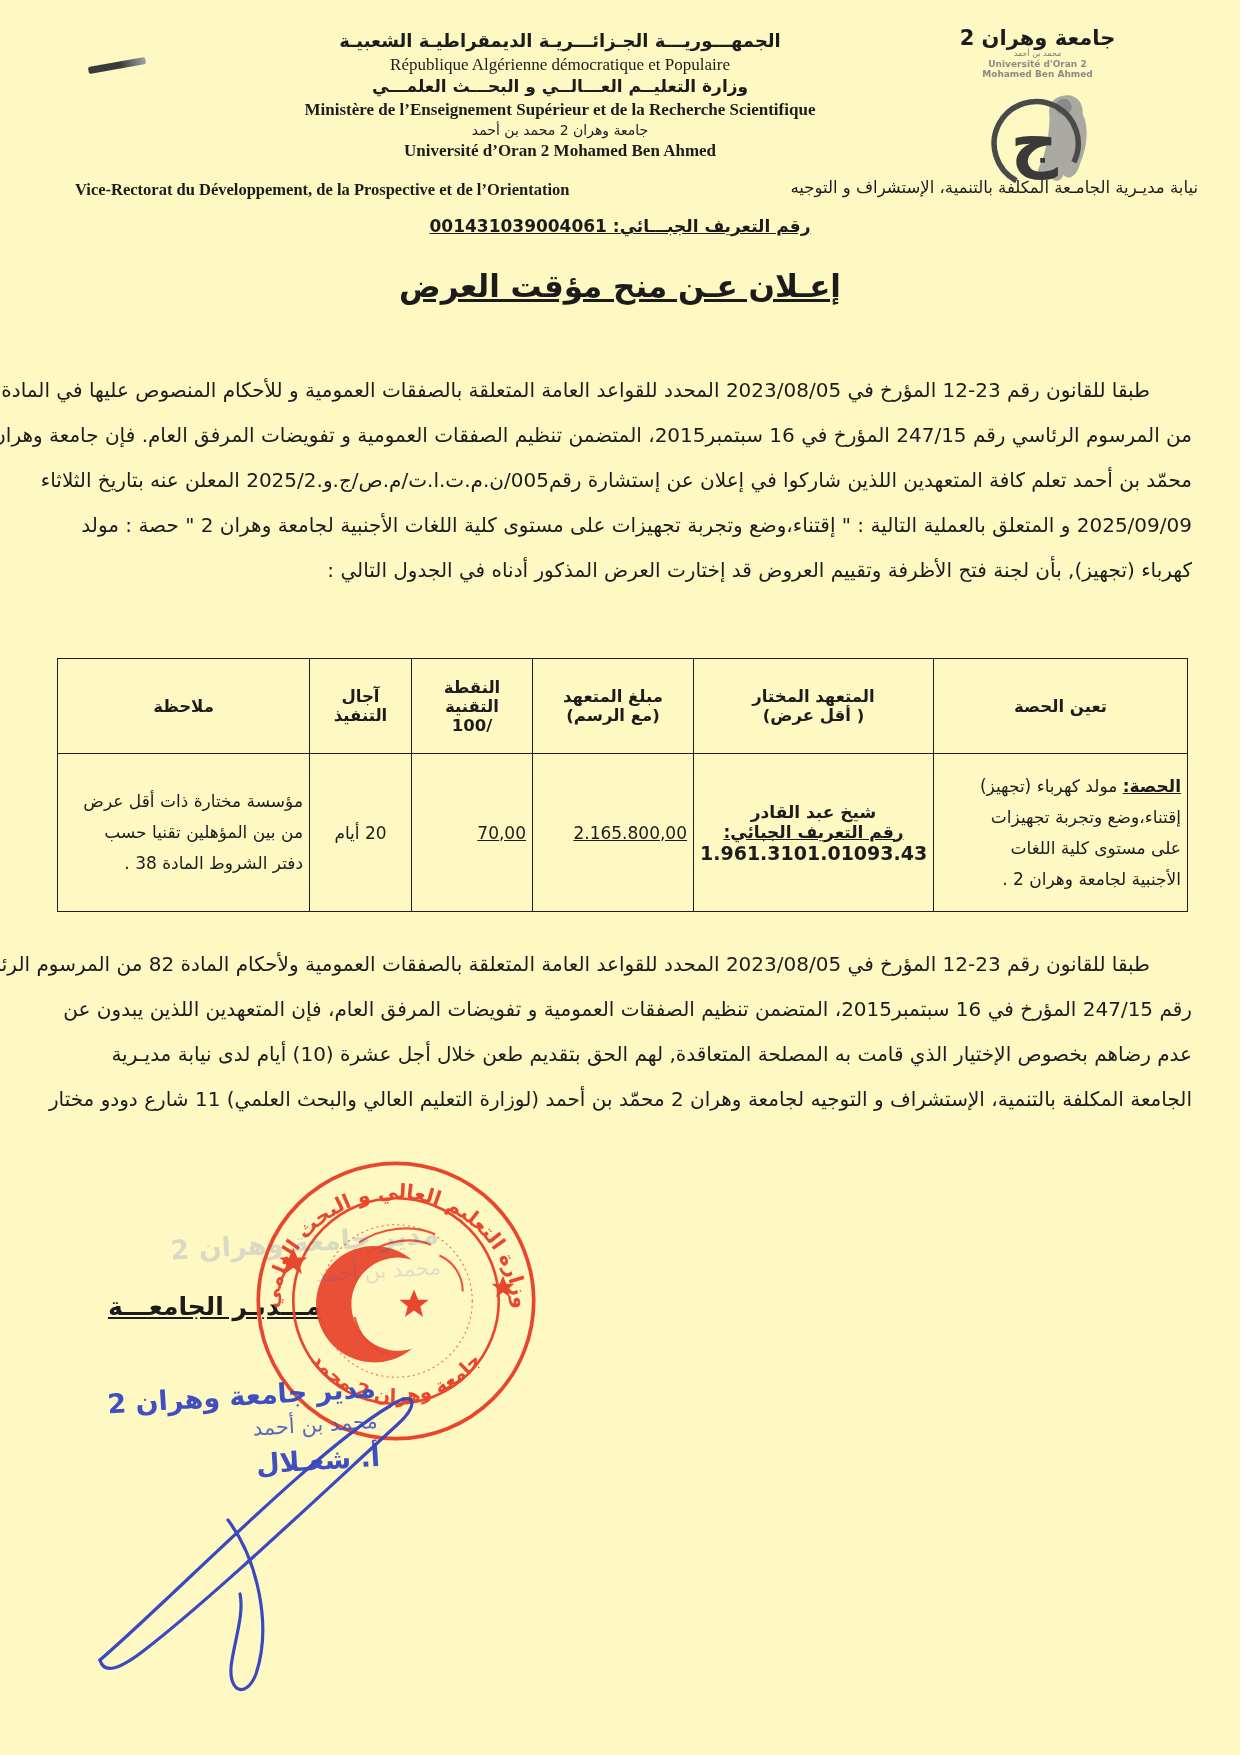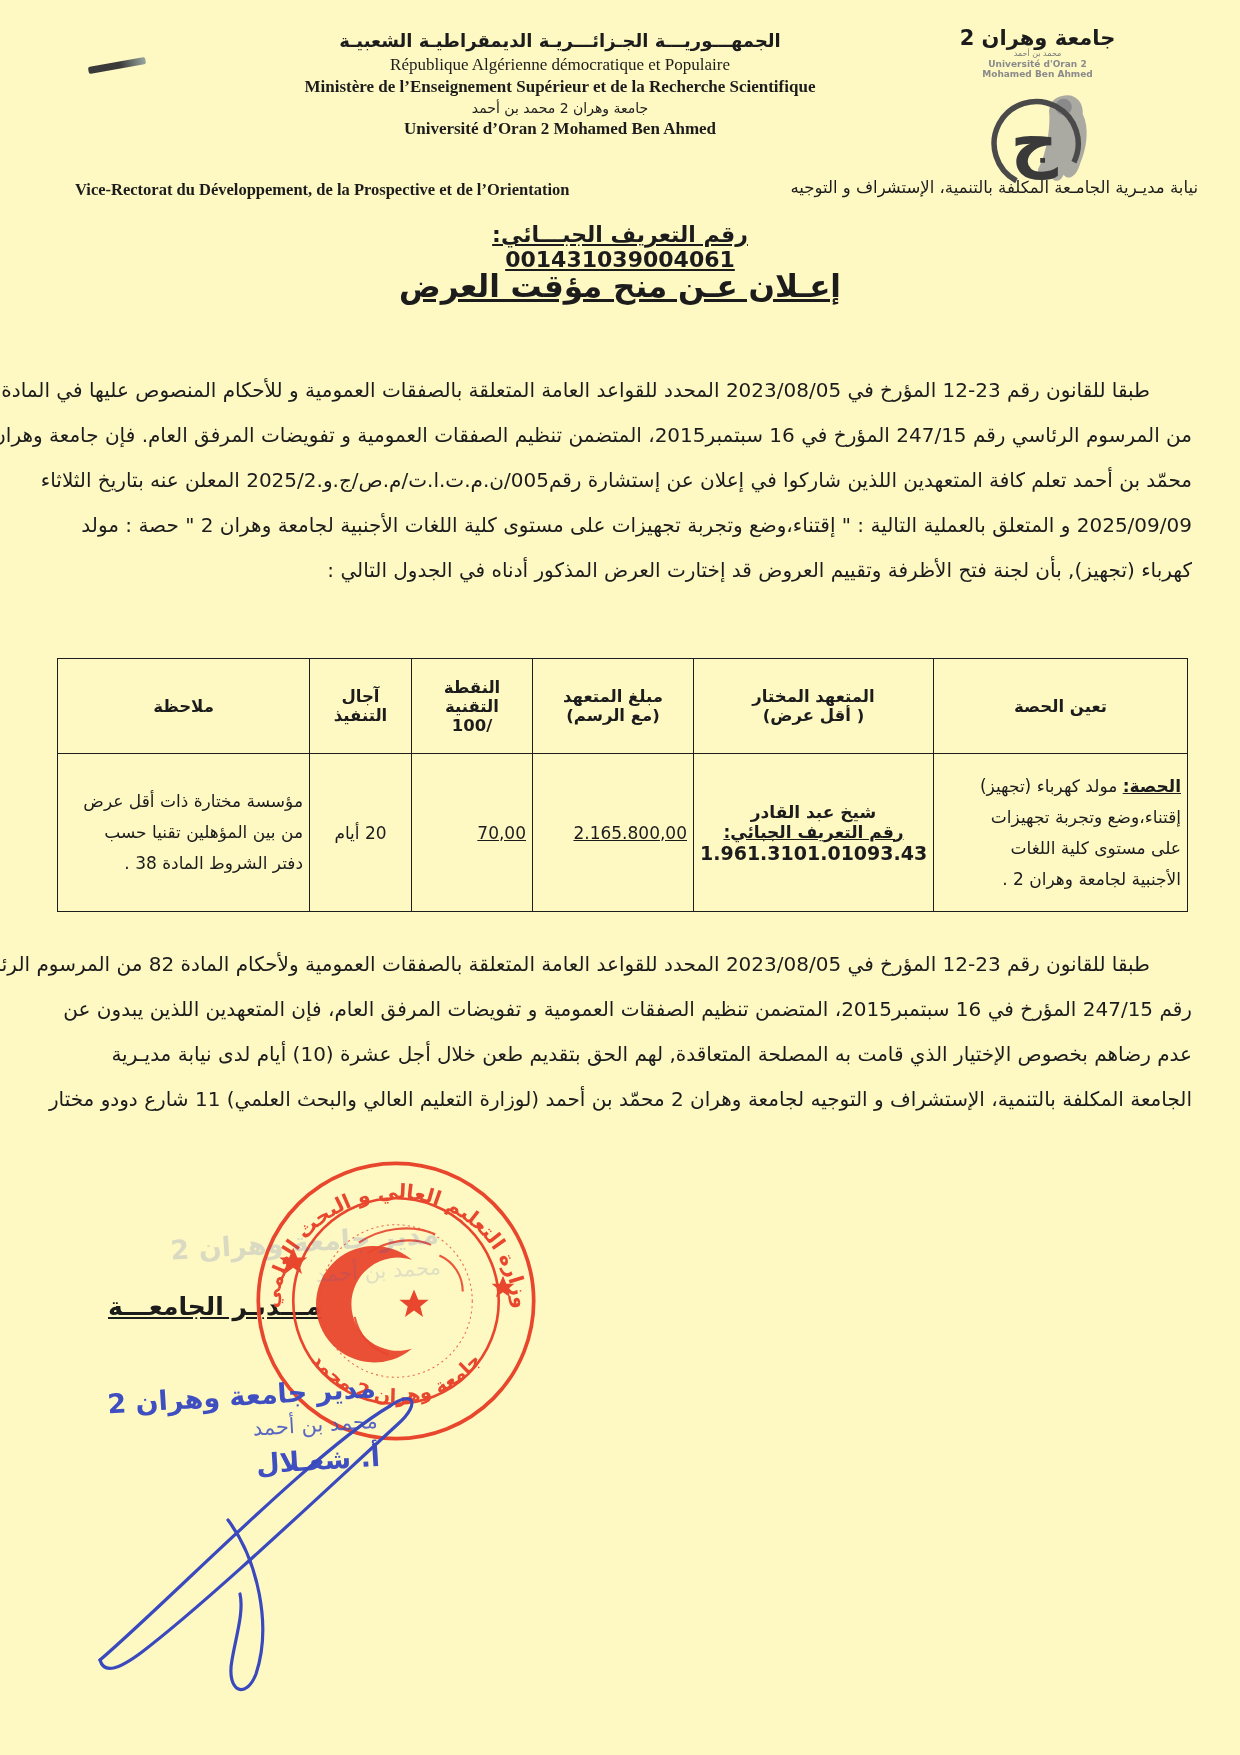--- a/index.html
+++ b/index.html
@@ -46,20 +46,21 @@
 </head>
 <body>
 
 <div class="page">
 
   <div class="abs penmark"></div>
 
   <div class="abs hdr ctr">
     <div class="ar b" style="font-size:18px">الجمهـــوريـــة الجـزائـــريـة الديمقراطيـة الشعبيـة</div>
     <div class="fr" style="font-size:17px">République Algérienne démocratique et Populaire</div>
+    <div class="ar b" style="font-size:17px">وزارة التعليــم العـــالــي و البحـــث العلمـــي</div>
     <div class="fr b" style="font-size:17px">Ministère de l’Enseignement Supérieur et de la Recherche Scientifique</div>
     <div class="ar" style="font-size:14px">جامعة وهران 2 محمد بن أحمد</div>
     <div class="fr b" style="font-size:17px">Université d’Oran 2 Mohamed Ben Ahmed</div>
   </div>
 
   <div class="abs logo">
     <div class="t1 ar">جامعة وهران 2</div>
     <div class="t2 ar">محمد بن أحمد</div>
     <div class="t3">Université d'Oran 2</div>
     <div class="t3">Mohamed Ben Ahmed</div>
@@ -67,21 +68,21 @@
       <path d="M96,18 C110,14 120,24 119,38 C126,52 124,74 116,92 C113,104 104,112 98,104 C95,112 86,114 84,104 C78,110 70,108 70,98 C80,80 84,50 82,34 C84,24 88,20 96,18 Z" fill="#9c9c9c" opacity="0.85"></path>
       <circle cx="98" cy="30" r="9" fill="#8a8a8a"></circle>
       <circle cx="68" cy="70" r="46" fill="none" stroke="#4a4a4a" stroke-width="6" stroke-dasharray="215 74" transform="rotate(118 68 70)"></circle>
       <text x="66" y="92" font-size="72" font-weight="bold" fill="#3a3a3a" text-anchor="middle" font-family="DejaVu Sans, sans-serif">ج</text>
     </svg>
   </div>
 
   <div class="abs fr b" style="left:75px;top:180px;font-size:16.5px">Vice-Rectorat du Développement, de la Prospective et de l’Orientation</div>
   <div class="abs ar" style="right:42px;top:178px;font-size:16.5px">نيابة مديـرية الجامـعة المكلفة بالتنمية، الإستشراف و التوجيه</div>
 
-  <div class="abs ar b u ctr" style="left:420px;top:222px;width:400px;font-size:22px">
+  <div class="abs ar b u ctr" style="left:420px;top:216px;width:400px;font-size:17px">
     <span>رقم التعريف الجبـــائي:</span>
     <span style="direction:ltr;unicode-bidi:embed">001431039004061</span>
   </div>
 
   <div class="abs ar b u ctr" style="left:370px;top:268px;width:500px;font-size:31px;letter-spacing:1px">إعـلان عـن منح مؤقت العرض</div>
 
   <div class="abs para" style="top:368px">
     <div class="ln indent">طبقا للقانون رقم 23-12 المؤرخ في 2023/08/05 المحدد للقواعد العامة المتعلقة بالصفقات العمومية و للأحكام المنصوص عليها في المادة 65</div>
     <div class="ln">من المرسوم الرئاسي رقم 247/15 المؤرخ في 16 سبتمبر2015، المتضمن تنظيم الصفقات العمومية و تفويضات المرفق العام. فإن جامعة وهران 2</div>
     <div class="ln">محمّد بن أحمد تعلم كافة المتعهدين اللذين شاركوا في إعلان عن إستشارة رقم005/ن.م.ت.ا.ت/م.ص/ج.و.2025/2 المعلن عنه  بتاريخ الثلاثاء</div>

